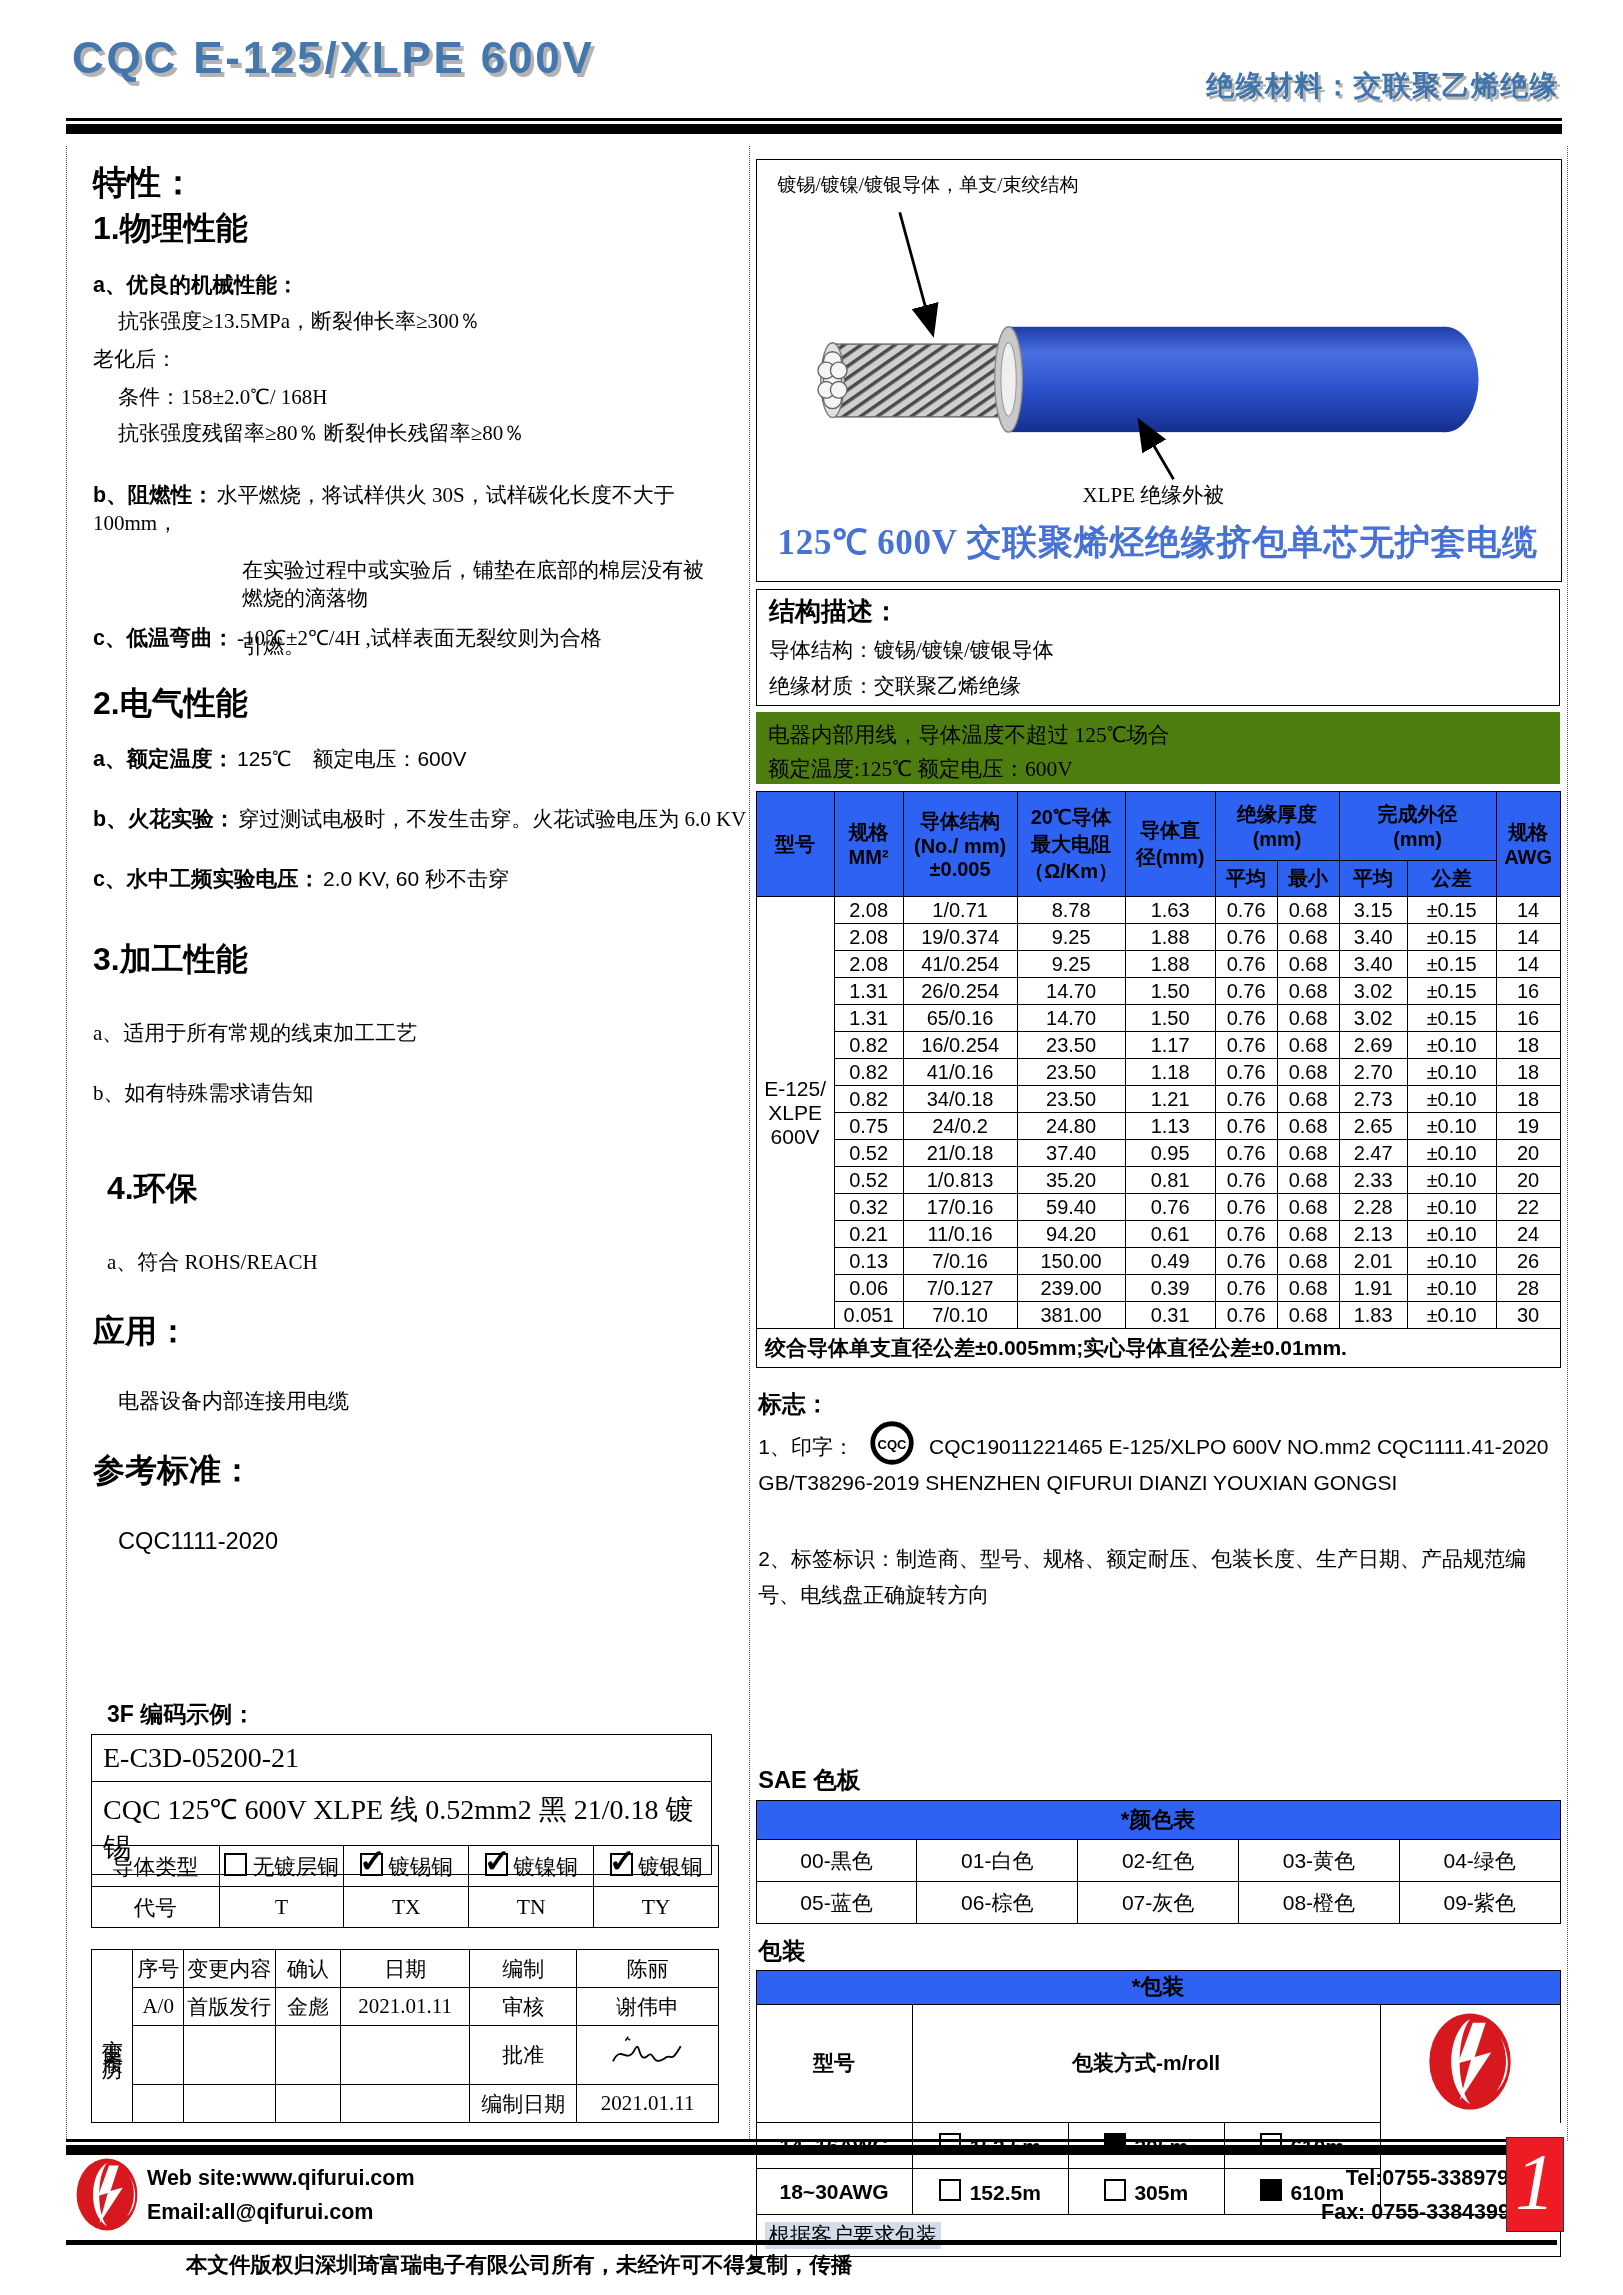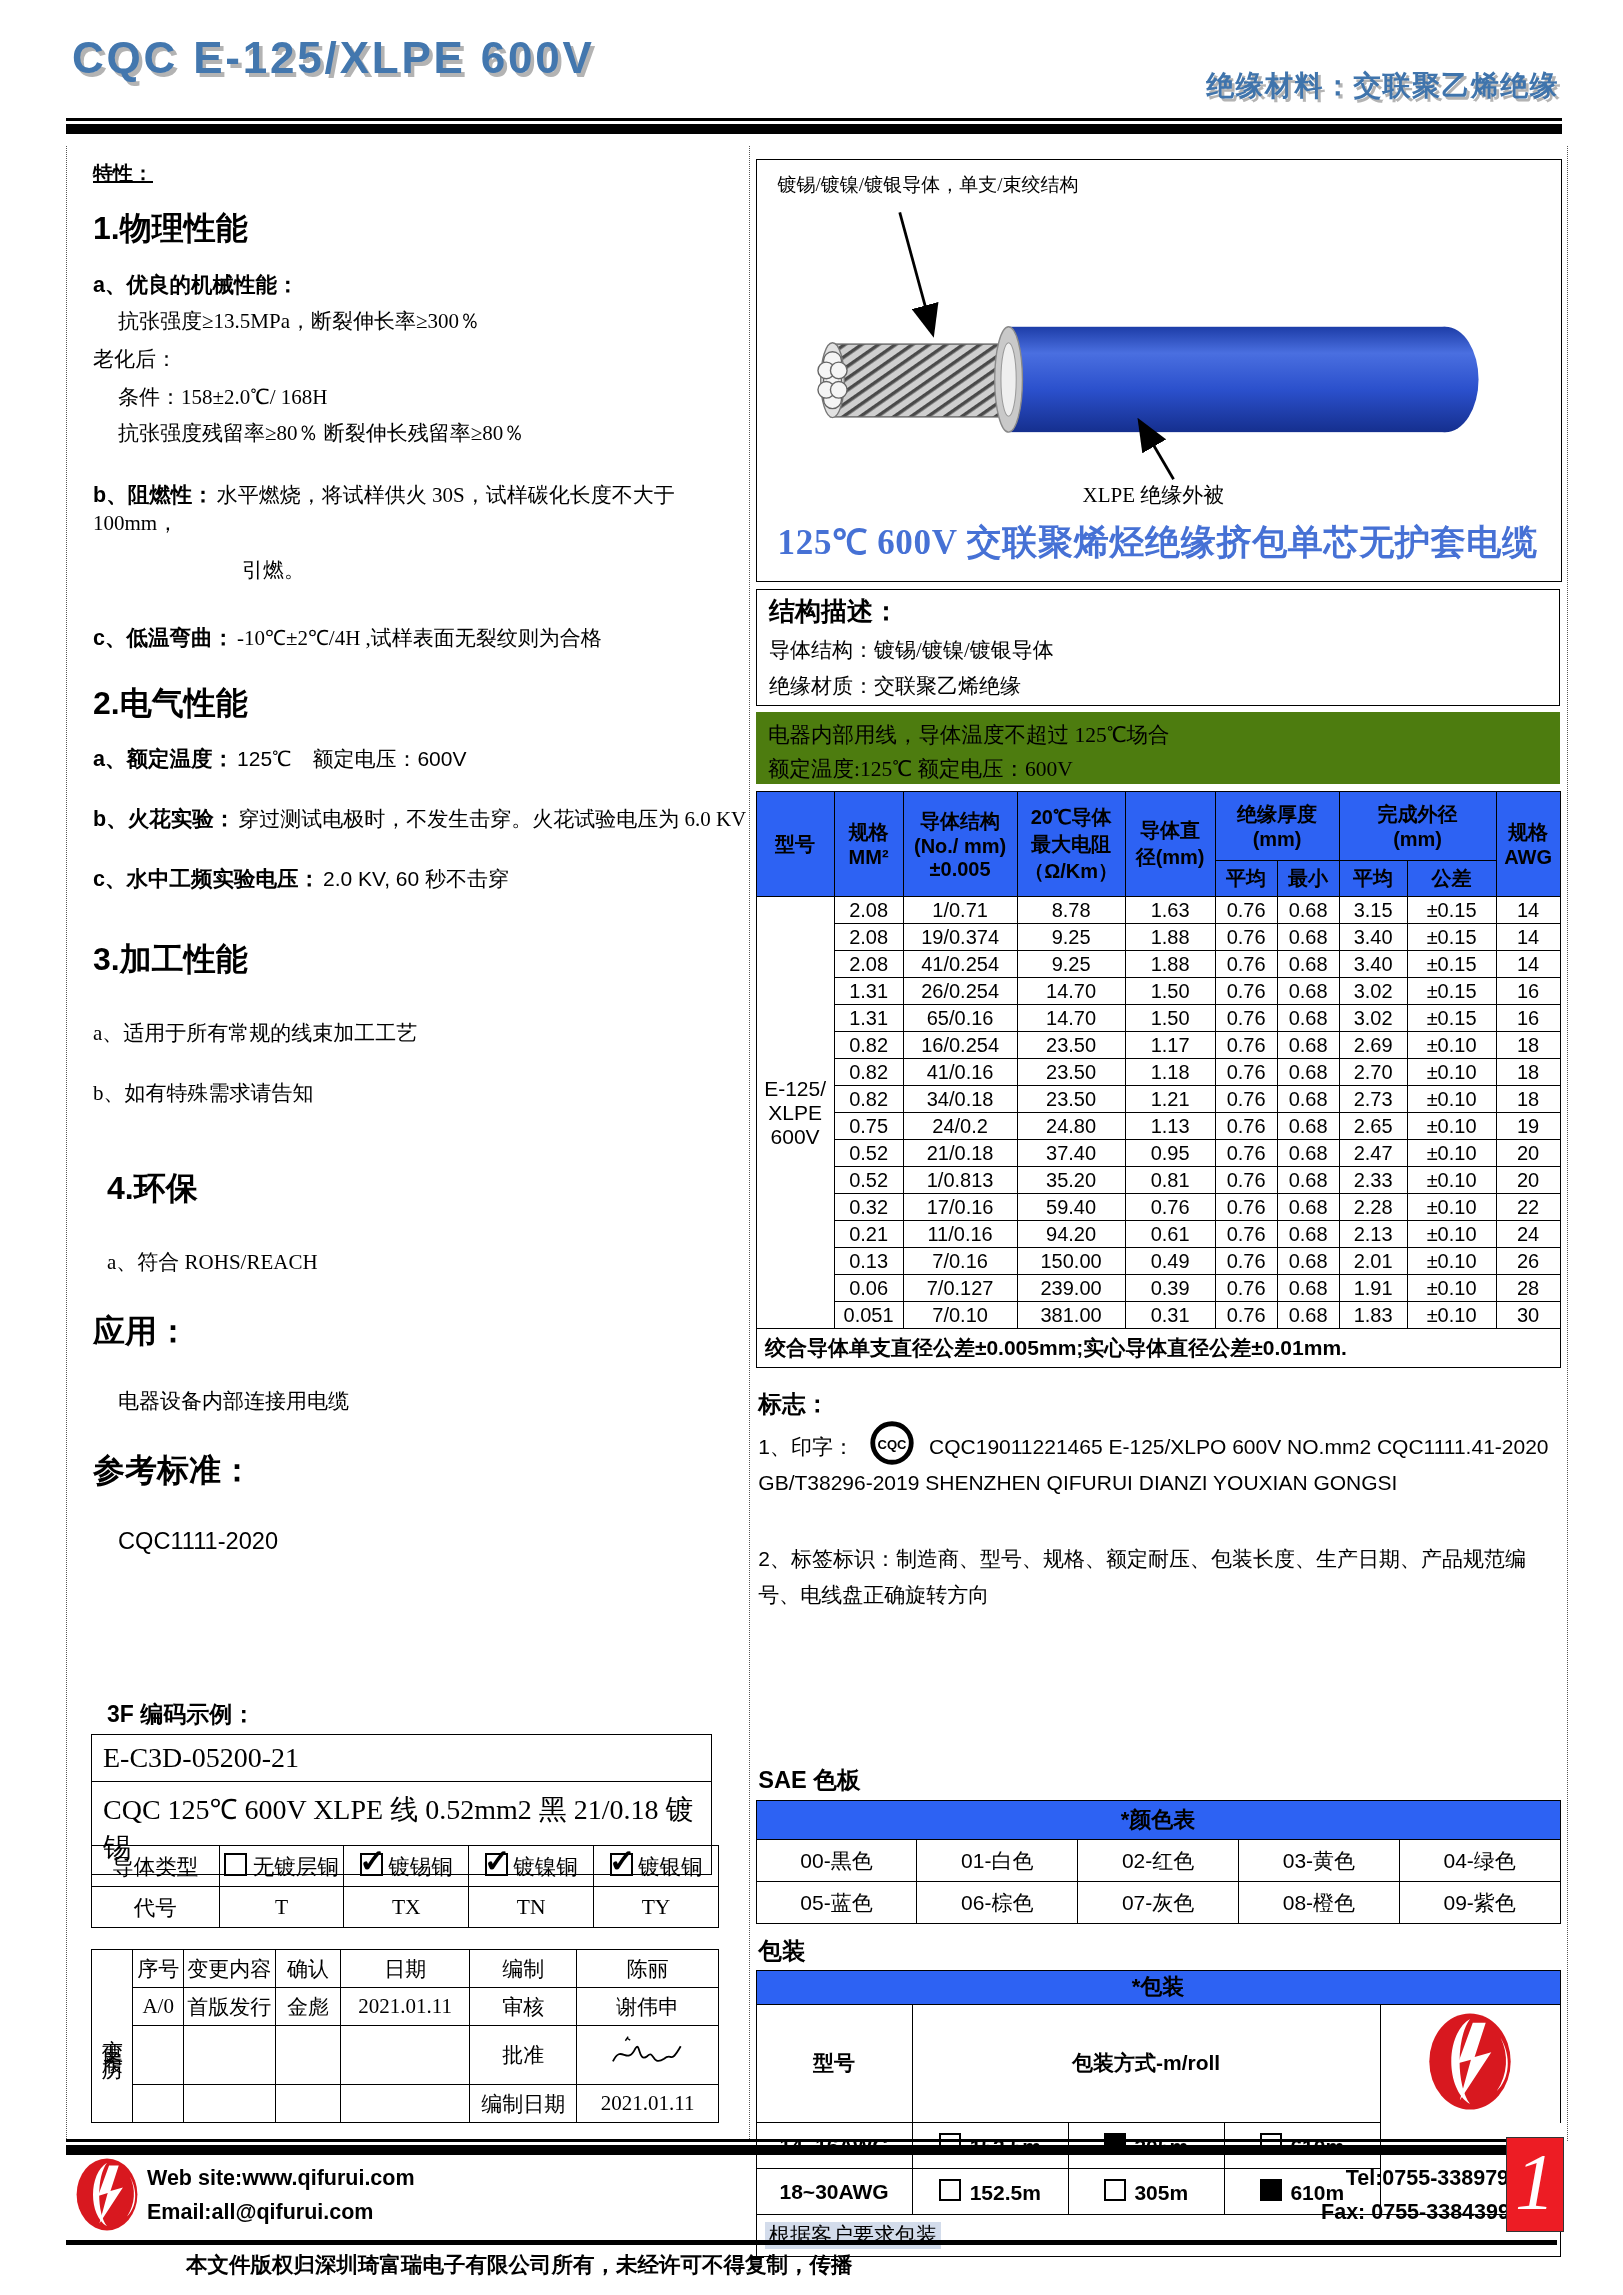--- a/index.html
+++ b/index.html
@@ -18,21 +18,21 @@
   .rule .bar{height:9.7px;background:#000;}
 
   
   .main{position:absolute;left:66px;top:146px;width:1500px;height:1995px;
     border-left:1.4px dotted #555;border-right:1.4px dotted #555;display:flex;}
   .col-left{position:relative;width:682px;border-right:1.4px dotted #555;}
   .col-right{position:relative;width:817px;}
   .abs{position:absolute;}
 
   .h-big{font-size:32px;font-weight:bold;}
-  .h-med{font-size:20px;font-weight:bold;text-decoration:underline;}
+  .h-med{font-size:34px;font-weight:bold;}
   .body-t{font-size:21px;}
   .lbl{font-weight:bold;font-size:21.5px;}
 
   
   .code-box{border:1.4px solid #000;width:597px;padding:7px 11px;font-size:28px;}
   
   table{border-collapse:collapse;}
   .dh{width:628px;font-size:21.5px;text-align:center;}
   .dh td{border:1.4px solid #000;height:38px;}
   .cb{position:relative;display:inline-block;width:19px;height:19px;border:2.1px solid #000;
@@ -98,20 +98,21 @@
       <div class="abs h-med" style="left:26px;top:14px">特性：</div>
       <div class="abs h-big" style="left:26px;top:61px">1.物理性能</div>
       <div class="abs lbl" style="left:26px;top:124px">a、优良的机械性能：</div>
       <div class="abs body-t serif" style="left:51px;top:161px">抗张强度≥13.5MPa，断裂伸长率≥300％</div>
       <div class="abs body-t serif" style="left:26px;top:199px">老化后：</div>
       <div class="abs body-t serif" style="left:51px;top:237px">条件：158±2.0℃/ 168H</div>
       <div class="abs body-t serif" style="left:51px;top:273px">抗张强度残留率≥80％  断裂伸长残留率≥80％</div>
       <div class="abs" style="left:26px;top:334px;width:625px">
         <span class="lbl">b、阻燃性：</span>
         <span class="body-t serif">水平燃烧，将试样供火 30S，试样碳化长度不大于 100mm，</span>
+        <div class="body-t serif" style="margin:19.4px 0 0 149px">在实验过程中或实验后，铺垫在底部的棉层没有被燃烧的滴落物</div>
         <div class="body-t serif" style="margin:19.4px 0 0 149px">引燃。</div>
       </div>
       <div class="abs" style="left:26px;top:477px">
         <span class="lbl">c、低温弯曲：</span>
         <span class="body-t serif">-10℃±2℃/4H ,试样表面无裂纹则为合格</span>
       </div>
 
       <div class="abs h-big" style="left:26px;top:536px">2.电气性能</div>
       <div class="abs" style="left:26px;top:598px">
         <span class="lbl">a、额定温度：</span>

